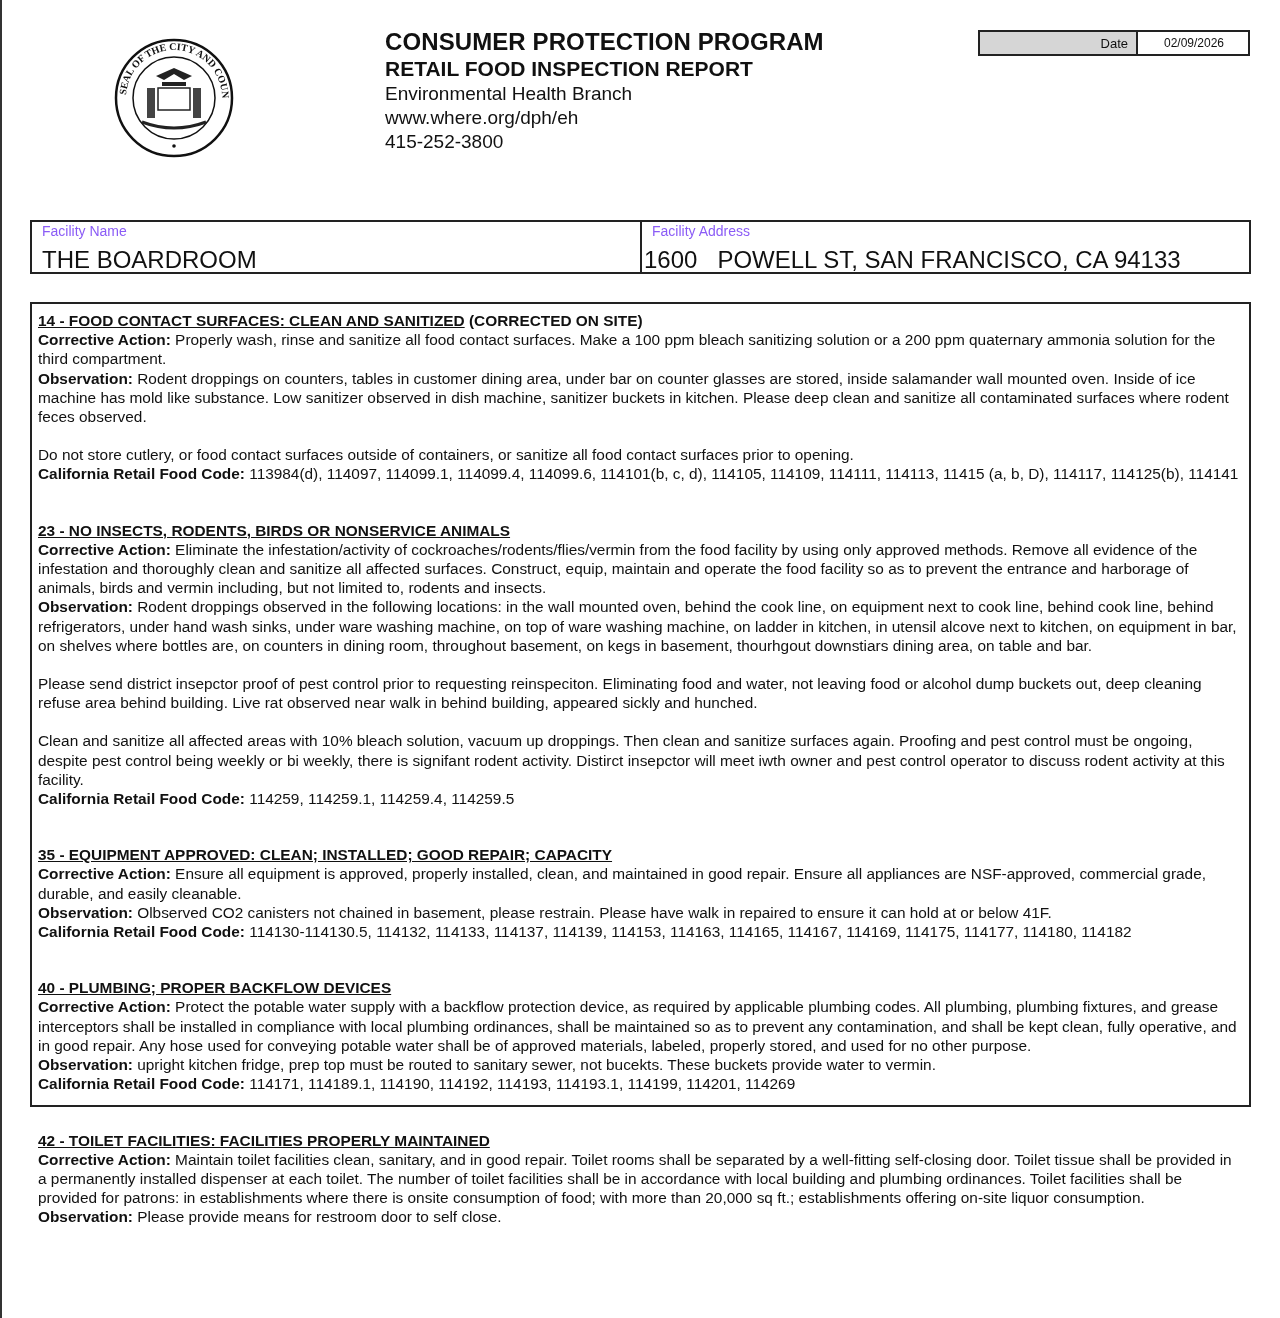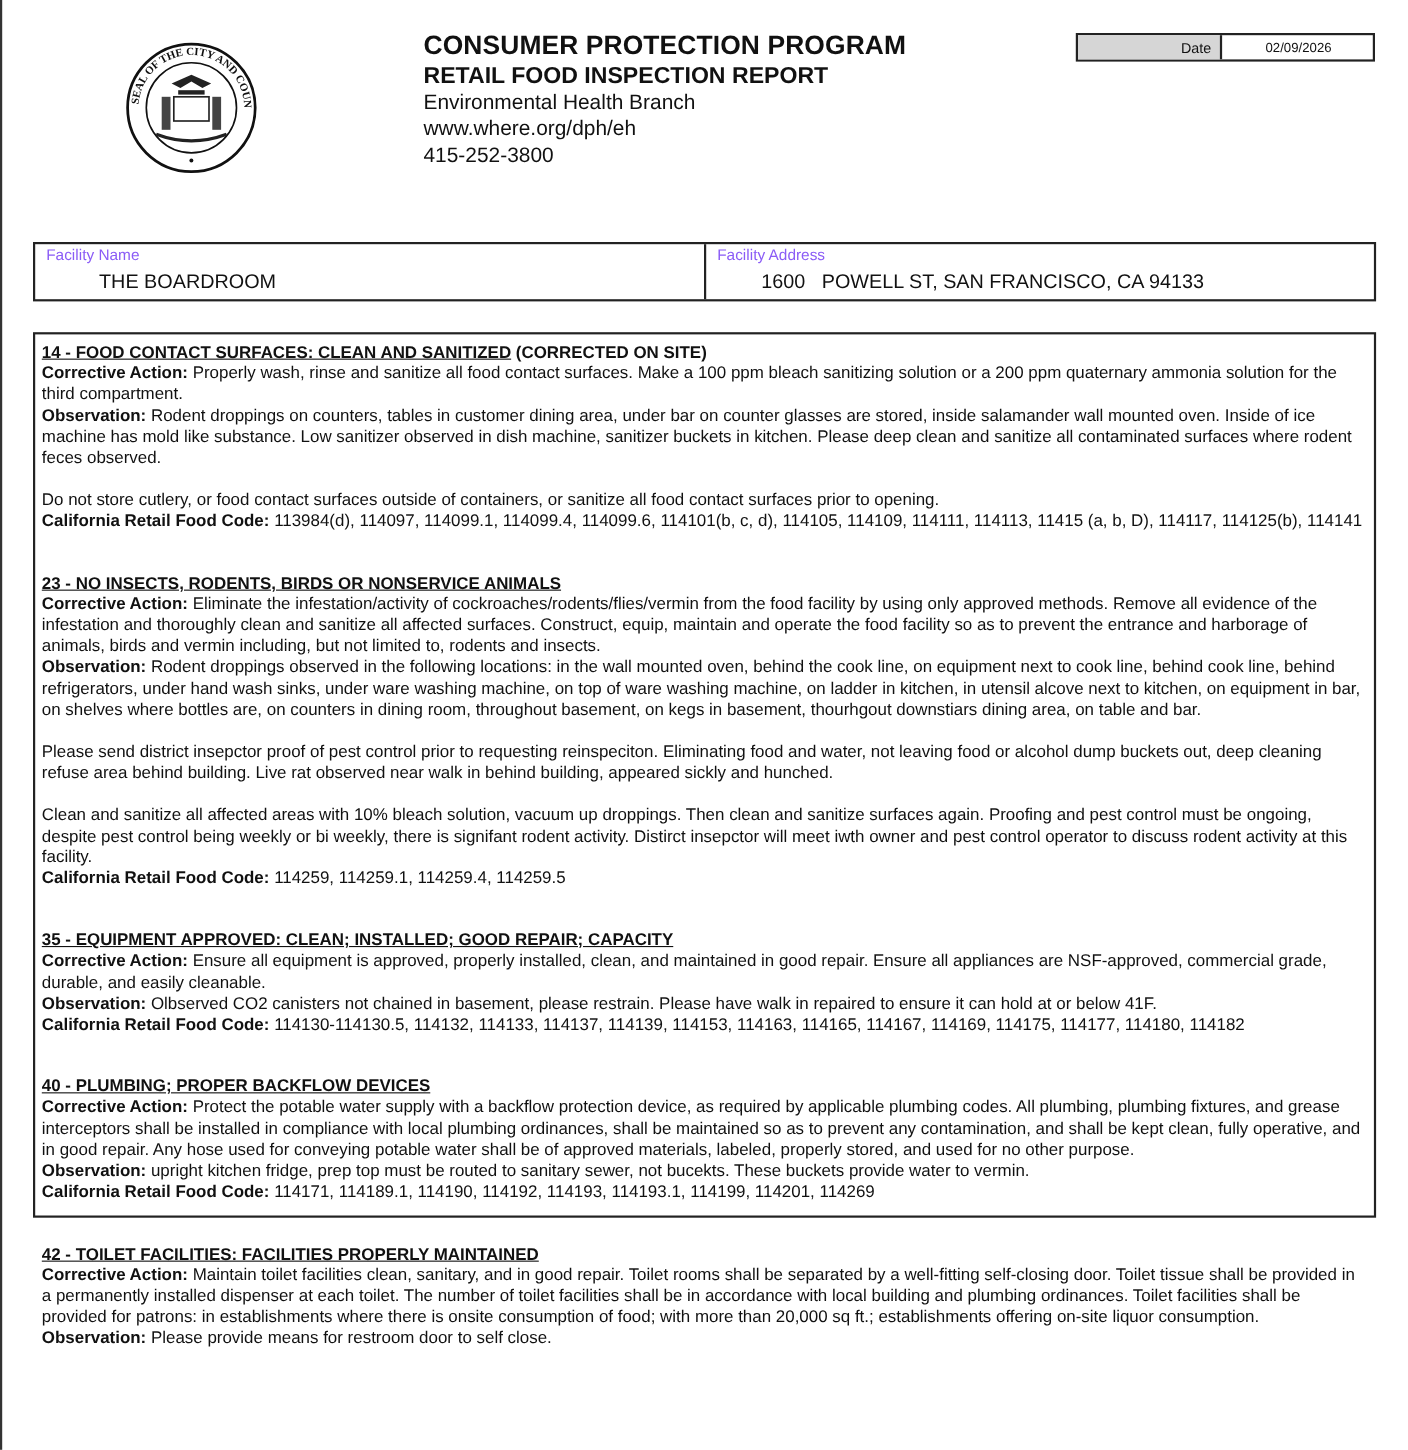--- a/index.html
+++ b/index.html
@@ -13,33 +13,33 @@
     }
     .header { position: absolute; left: 385px; top: 28px; width: 520px; text-align: left; }
     .hdr-title1 { font-weight: bold; font-size: 24px; line-height: 28px; letter-spacing: 0.1px; }
     .hdr-title2 { font-weight: bold; font-size: 21px; line-height: 26px; }
     .hdr-line { font-size: 19px; line-height: 24px; }
     .date-box {
       position: absolute; left: 978px; top: 30px; width: 272px; height: 26px;
       border: 2px solid #222; display: flex; box-sizing: border-box;
     }
     .date-label {
-      width: 131px; background: #d6d6d6; border-right: 2px solid #222;
+      width: 158px; background: #d6d6d6; border-right: 2px solid #222;
       font-size: 13px; text-align: right; padding-right: 8px; line-height: 24px; box-sizing: border-box;
     }
     .date-value { flex: 1; font-size: 12px; line-height: 22px; padding-left: 2px; text-align: center; }
     .facility {
       position: absolute; left: 30px; top: 220px; width: 1221px; height: 54px;
       border: 2px solid #222; box-sizing: border-box; display: flex;
     }
     .fac-cell { position: relative; box-sizing: border-box; }
     .fac-name { width: 610px; border-right: 2px solid #222; }
     .fac-addr { flex: 1; }
     .fac-label { position: absolute; left: 10px; top: 1px; font-size: 14px; color: #8b5cf6; }
-    .fac-value { position: absolute; left: 10px; top: 24px; font-size: 18px; margin-left: 48px; }
+    .fac-value { position: absolute; left: 10px; top: 24px; font-size: 24px; }
     .fac-addr .fac-label { left: 10px; }
     .fac-addr .fac-value { left: 2px; }
     .violations {
       position: absolute; left: 30px; top: 302px; width: 1221px; height: 805px;
       border: 2px solid #222; box-sizing: border-box; padding: 7px 6px 0 6px;
       font-size: 15.4px; line-height: 19.2px;
     }
     .violation { margin-bottom: 37px; }
     .v-title { font-weight: bold; }
     .v-title .u { text-decoration: underline; }

